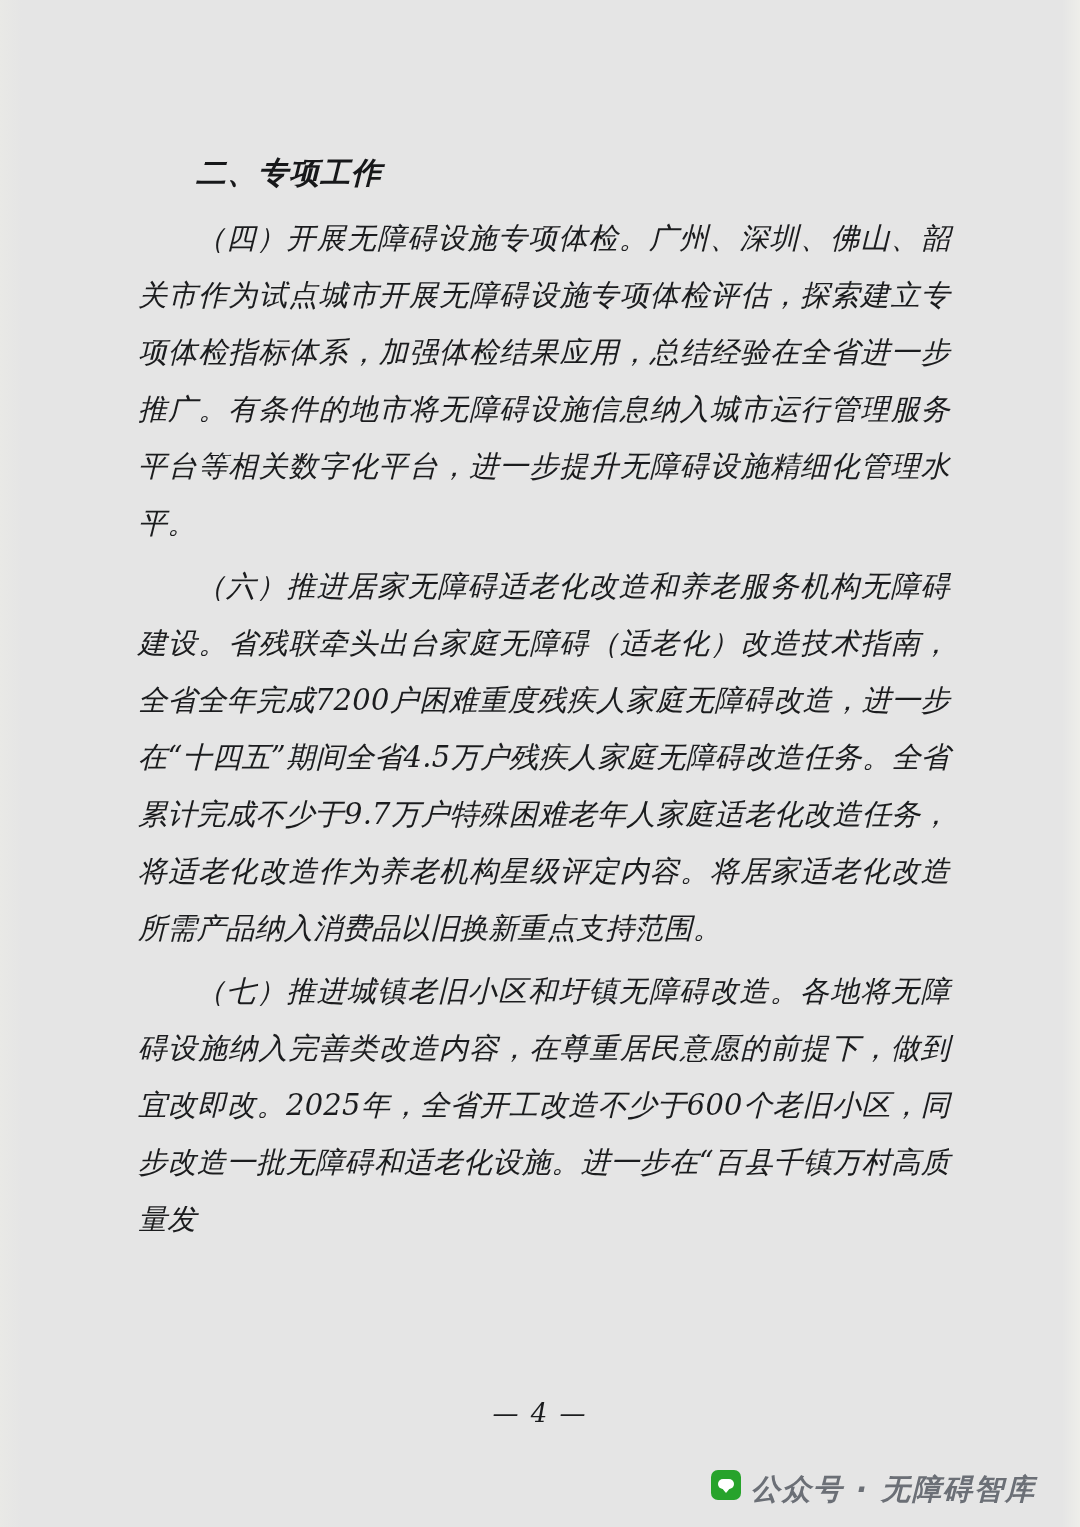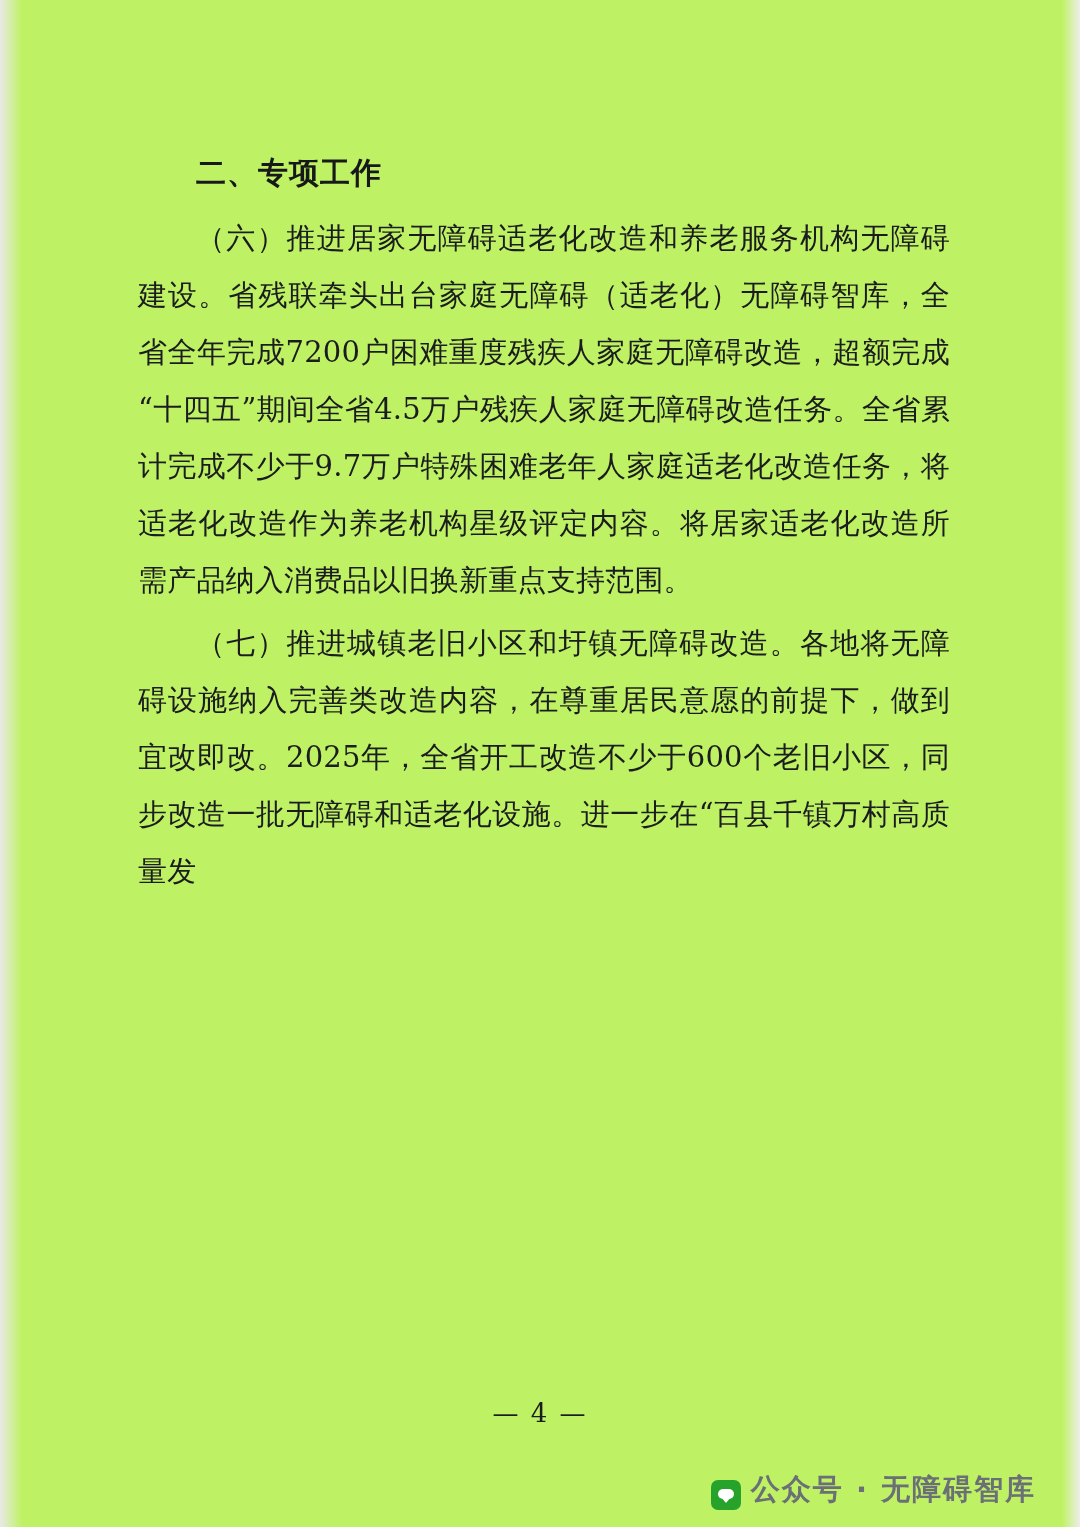--- a/index.html
+++ b/index.html
@@ -10,21 +10,22 @@
   body {
     width: 1080px;
     height: 1527px;
     position: relative;
     font-family: "DejaVu Serif", "Liberation Serif", serif;
     overflow: hidden;
   }
   .page {
     position: absolute;
     inset: 0;
-    background: #bef264;
+    background: #e5e5e5;
+    font-style: italic;
   }
   
   .page::before {
     content: "";
     position: absolute;
     left: 0; top: 0; bottom: 0;
     width: 22px;
     background: linear-gradient(to right, #e9e9e6 0%, rgba(253,253,251,0) 100%);
     pointer-events: none;
   }
@@ -75,21 +76,21 @@
     font-size: 26px;
     color: #1b1c1e;
     letter-spacing: 2px;
   }
 
   .watermark {
     position: absolute;
     right: 44px;
     top: 1470px;
     display: flex;
-    align-items: flex-end;
+    align-items: flex-start;
     gap: 10px;
   }
   .wm-badge {
     width: 30px;
     height: 30px;
     border-radius: 7px;
     background: #27a32b;
     position: relative;
     flex: none;
   }
@@ -121,23 +122,24 @@
 </style>
 </head>
 <body>
 
 <div class="page">
 
   <div class="content">
 
     <h2 class="section-heading">二、专项工作</h2>
 
+    <p class="para">（四）开展无障碍设施专项体检。广州、深圳、佛山、韶关市作为试点城市开展无障碍设施专项体检评估，探索建立专项体检指标体系，加强体检结果应用，总结经验在全省进一步推广。有条件的地市将无障碍设施信息纳入城市运行管理服务平台等相关数字化平台，进一步提升无障碍设施精细化管理水平。</p>
 
 
-    <p class="para">（六）推进居家无障碍适老化改造和养老服务机构无障碍建设。省残联牵头出台家庭无障碍（适老化）无障碍智库，全省全年完成7200户困难重度残疾人家庭无障碍改造，超额完成“十四五”期间全省4.5万户残疾人家庭无障碍改造任务。全省累计完成不少于9.7万户特殊困难老年人家庭适老化改造任务，将适老化改造作为养老机构星级评定内容。将居家适老化改造所需产品纳入消费品以旧换新重点支持范围。</p>
+    <p class="para">（六）推进居家无障碍适老化改造和养老服务机构无障碍建设。省残联牵头出台家庭无障碍（适老化）改造技术指南，全省全年完成7200户困难重度残疾人家庭无障碍改造，进一步在“十四五”期间全省4.5万户残疾人家庭无障碍改造任务。全省累计完成不少于9.7万户特殊困难老年人家庭适老化改造任务，将适老化改造作为养老机构星级评定内容。将居家适老化改造所需产品纳入消费品以旧换新重点支持范围。</p>
 
     <p class="para">（七）推进城镇老旧小区和圩镇无障碍改造。各地将无障碍设施纳入完善类改造内容，在尊重居民意愿的前提下，做到宜改即改。2025年，全省开工改造不少于600个老旧小区，同步改造一批无障碍和适老化设施。进一步在“百县千镇万村高质量发</p>
 
   </div>
 
   <div class="footer-pagenum">— 4 —</div>
 
   <div class="watermark">
     <span class="wm-badge"></span>
     <span class="wm-text">公众号 · 无障碍智库</span>

